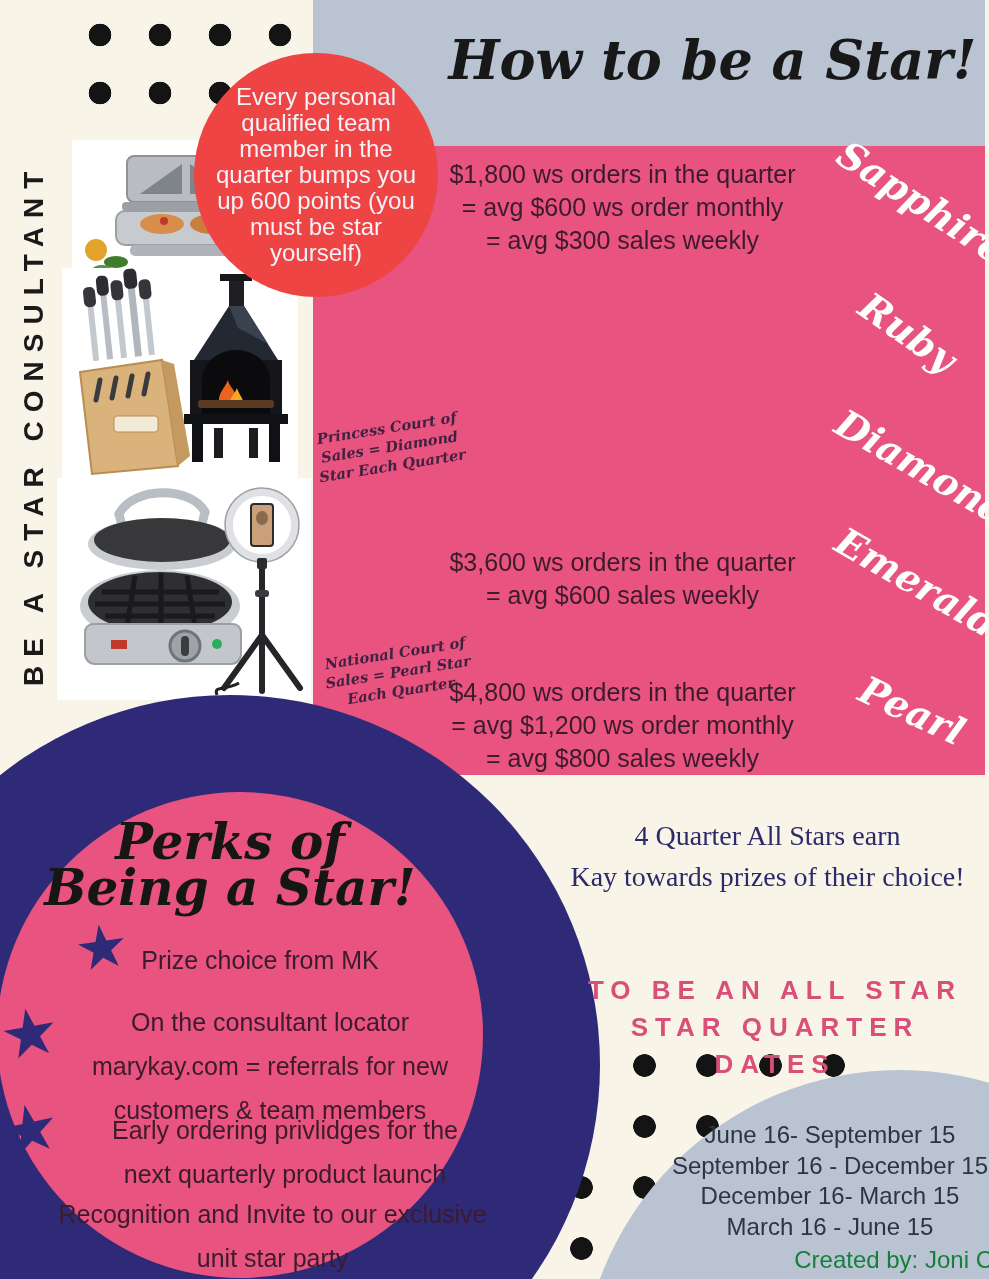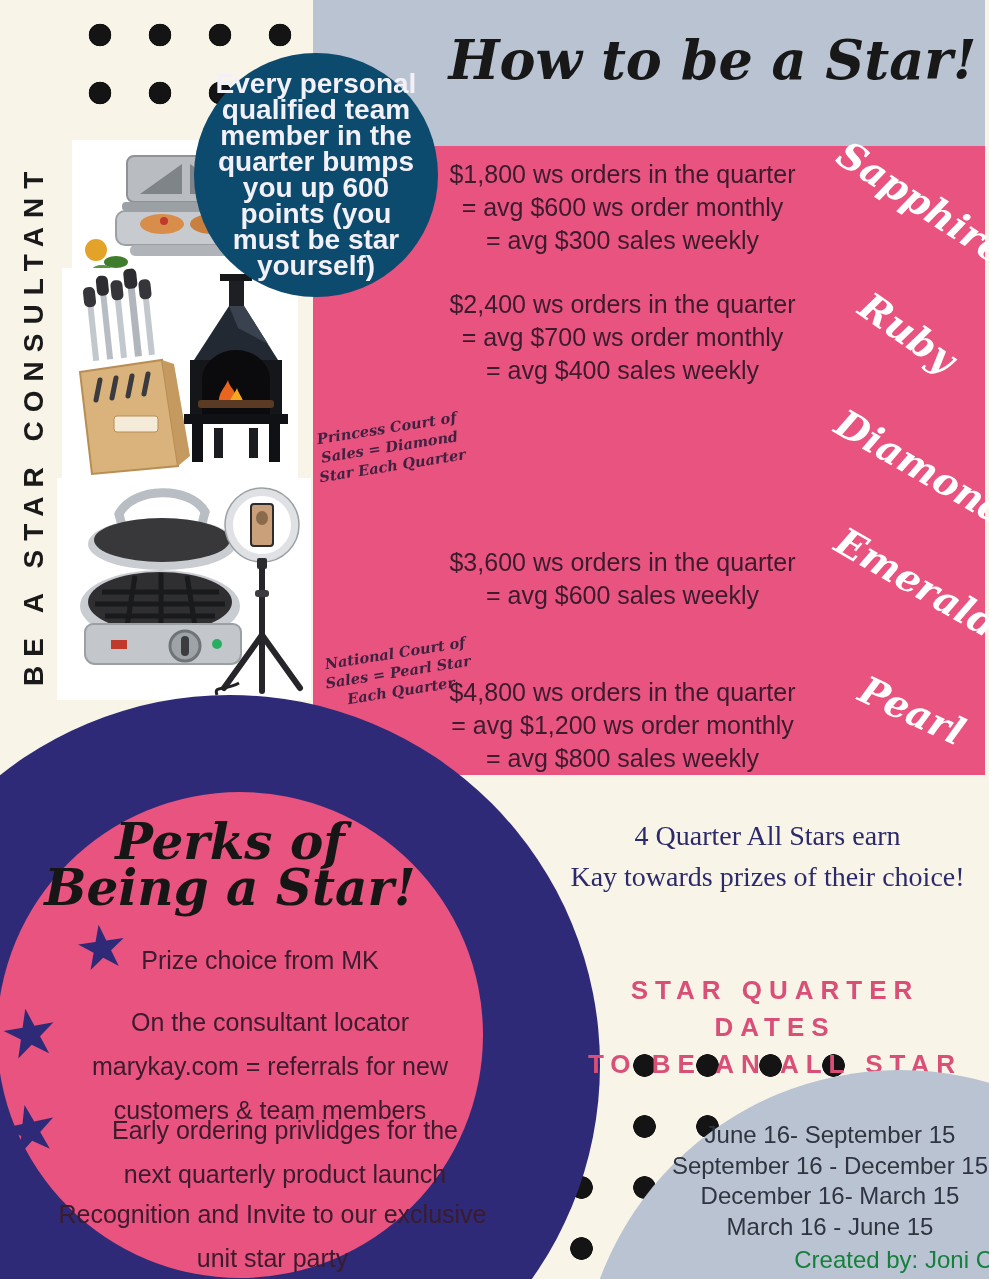--- a/index.html
+++ b/index.html
@@ -19,23 +19,23 @@
   
   #vertical-banner{left:18px;top:66px;height:620px;writing-mode:vertical-rl;transform:rotate(180deg);
     font-size:28px;font-weight:700;letter-spacing:9px;color:#1a1a1a;white-space:nowrap;}
 
   
   .script{font-family:"DejaVu Serif",serif;font-style:italic;font-weight:bold;}
 
   #main-title{left:440px;top:28px;width:545px;text-align:center;font-size:54px;color:#181818;}
 
   
-  #bump-circle{left:194px;top:53px;width:244px;height:244px;border-radius:50%;background:#0c4a6e;
+  #bump-circle{left:194px;top:53px;width:244px;height:244px;border-radius:50%;background:#ef4444;
     display:flex;align-items:center;justify-content:center;text-align:center;color:#f3f1f8;
-    font-size:28px;line-height:26px;padding:0 14px;box-sizing:border-box;font-weight:bold;}
+    font-size:24px;line-height:26px;padding:0 14px;box-sizing:border-box;}
 
   
   .photo-card{background:#ffffff;}
   #card-sandwich{left:72px;top:140px;width:226px;height:150px;}
   #card-knives-fireplace{left:62px;top:268px;width:236px;height:212px;}
   #card-waffle-ringlight{left:57px;top:478px;width:254px;height:222px;}
 
   
   .tier-lines{left:345px;width:555px;text-align:center;color:#3b1b2d;font-size:25px;line-height:33px;}
   .tier-name{color:#ffffff;font-size:38px;text-align:center;transform-origin:center;}
@@ -192,25 +192,20 @@
     </svg>
   </div>
 
   <div id="main-title" class="abs script">How to be a Star!</div>
 
   <div id="tier0-lines" class="abs tier-lines">
     <div>$1,800 ws orders in the quarter</div>
       <div>= avg $600 ws order monthly</div>
       <div>= avg $300 sales weekly</div>
   </div>
-  <div id="tier1-lines" class="abs tier-lines">
-    <div>$2,400 ws orders in the quarter</div>
-      <div>= avg $700 ws order monthly</div>
-      <div>= avg $400 sales weekly</div>
-  </div>
   <div id="tier3-lines" class="abs tier-lines">
     <div>$3,600 ws orders in the quarter</div>
       <div>= avg $600 sales weekly</div>
   </div>
   <div id="tier4-lines" class="abs tier-lines">
     <div>$4,800 ws orders in the quarter</div>
       <div>= avg $1,200 ws order monthly</div>
       <div>= avg $800 sales weekly</div>
   </div>
 
@@ -244,22 +239,22 @@
   <div id="perk-1" class="abs perk-text">On the consultant locator marykay.com = referrals for new customers &amp; team members</div>
   <div id="perk-2" class="abs perk-text">Early ordering privlidges for the next quarterly product launch</div>
   <div id="perk-3" class="abs perk-text">Recognition and Invite to our exclusive unit star party</div>
 
   <div id="all-star-note" class="abs">
     <div>4 Quarter All Stars earn</div>
     <div>Kay towards prizes of their choice!</div>
   </div>
 
   <div id="quarter-heading" class="abs">
+    <div>TO BE AN ALL STAR</div>
     <div>STAR QUARTER DATES</div>
-    <div>TO BE AN ALL STAR</div>
   </div>
 
   <div id="dates-circle" class="abs"></div>
 
   <div id="dates-list" class="abs">
     <div>June 16- September 15</div>
     <div>September 16 - December 15</div>
     <div>December 16- March 15</div>
     <div>March 16 - June 15</div>
   </div>

